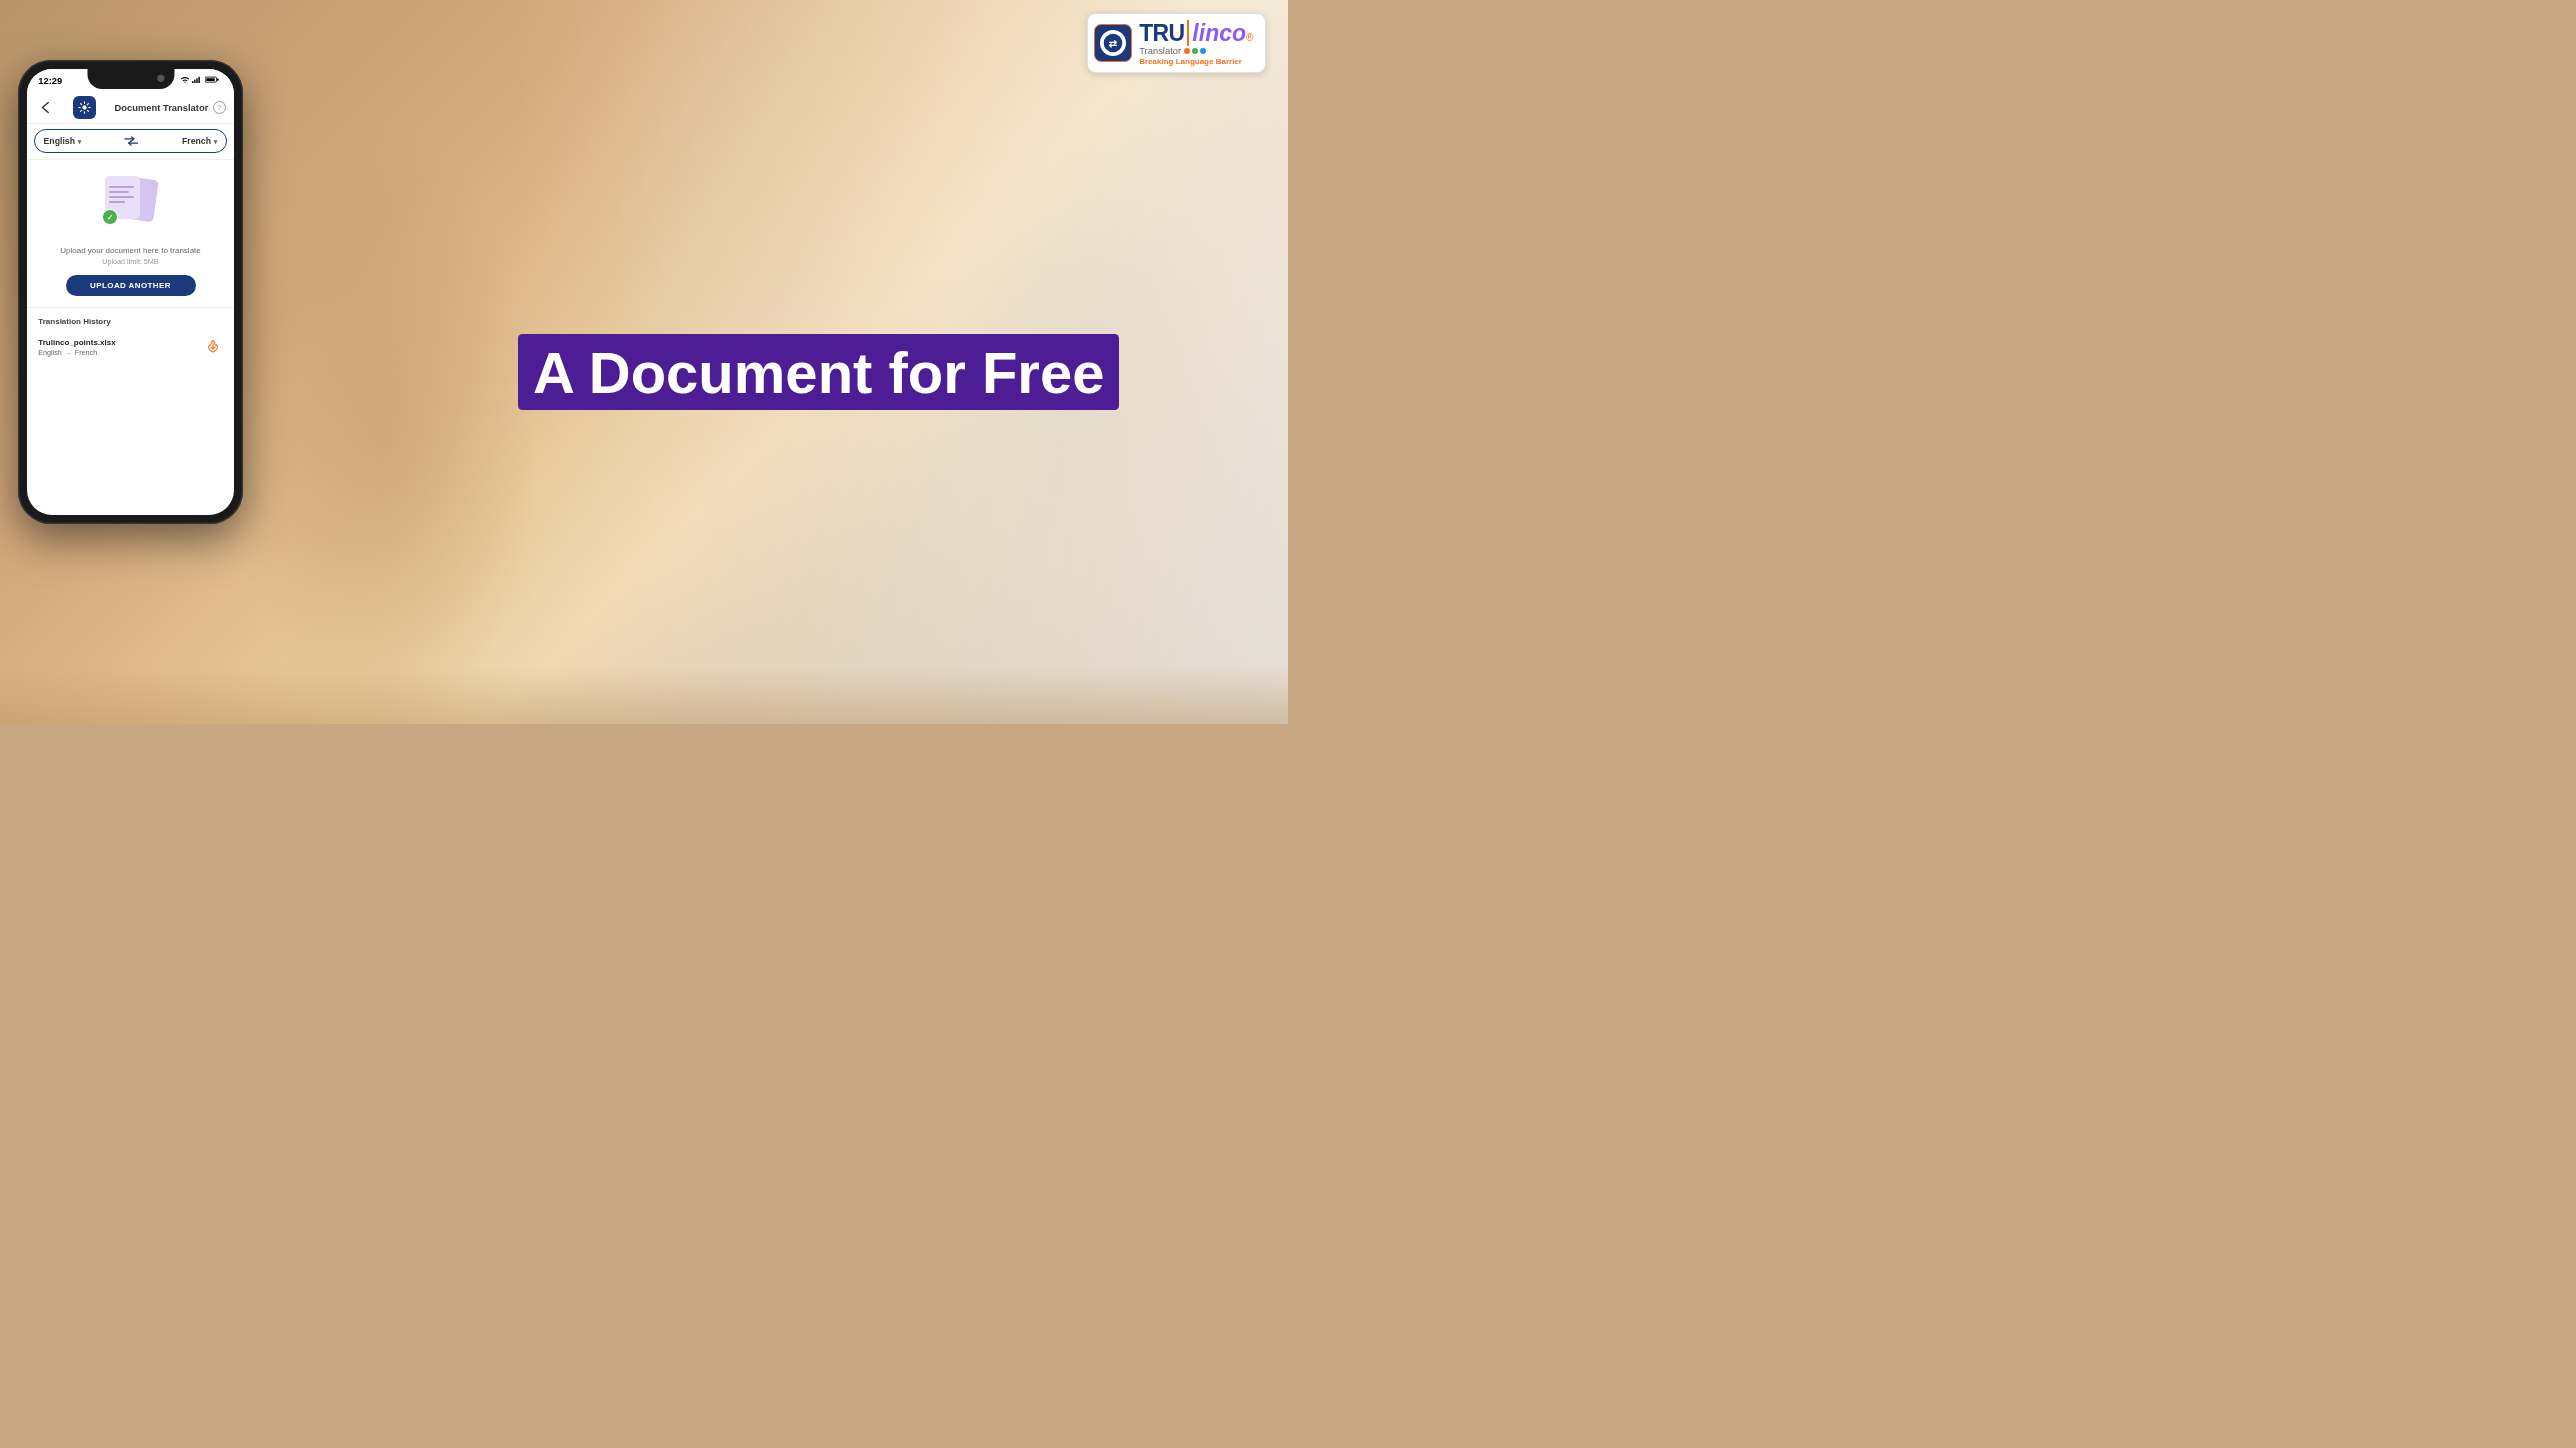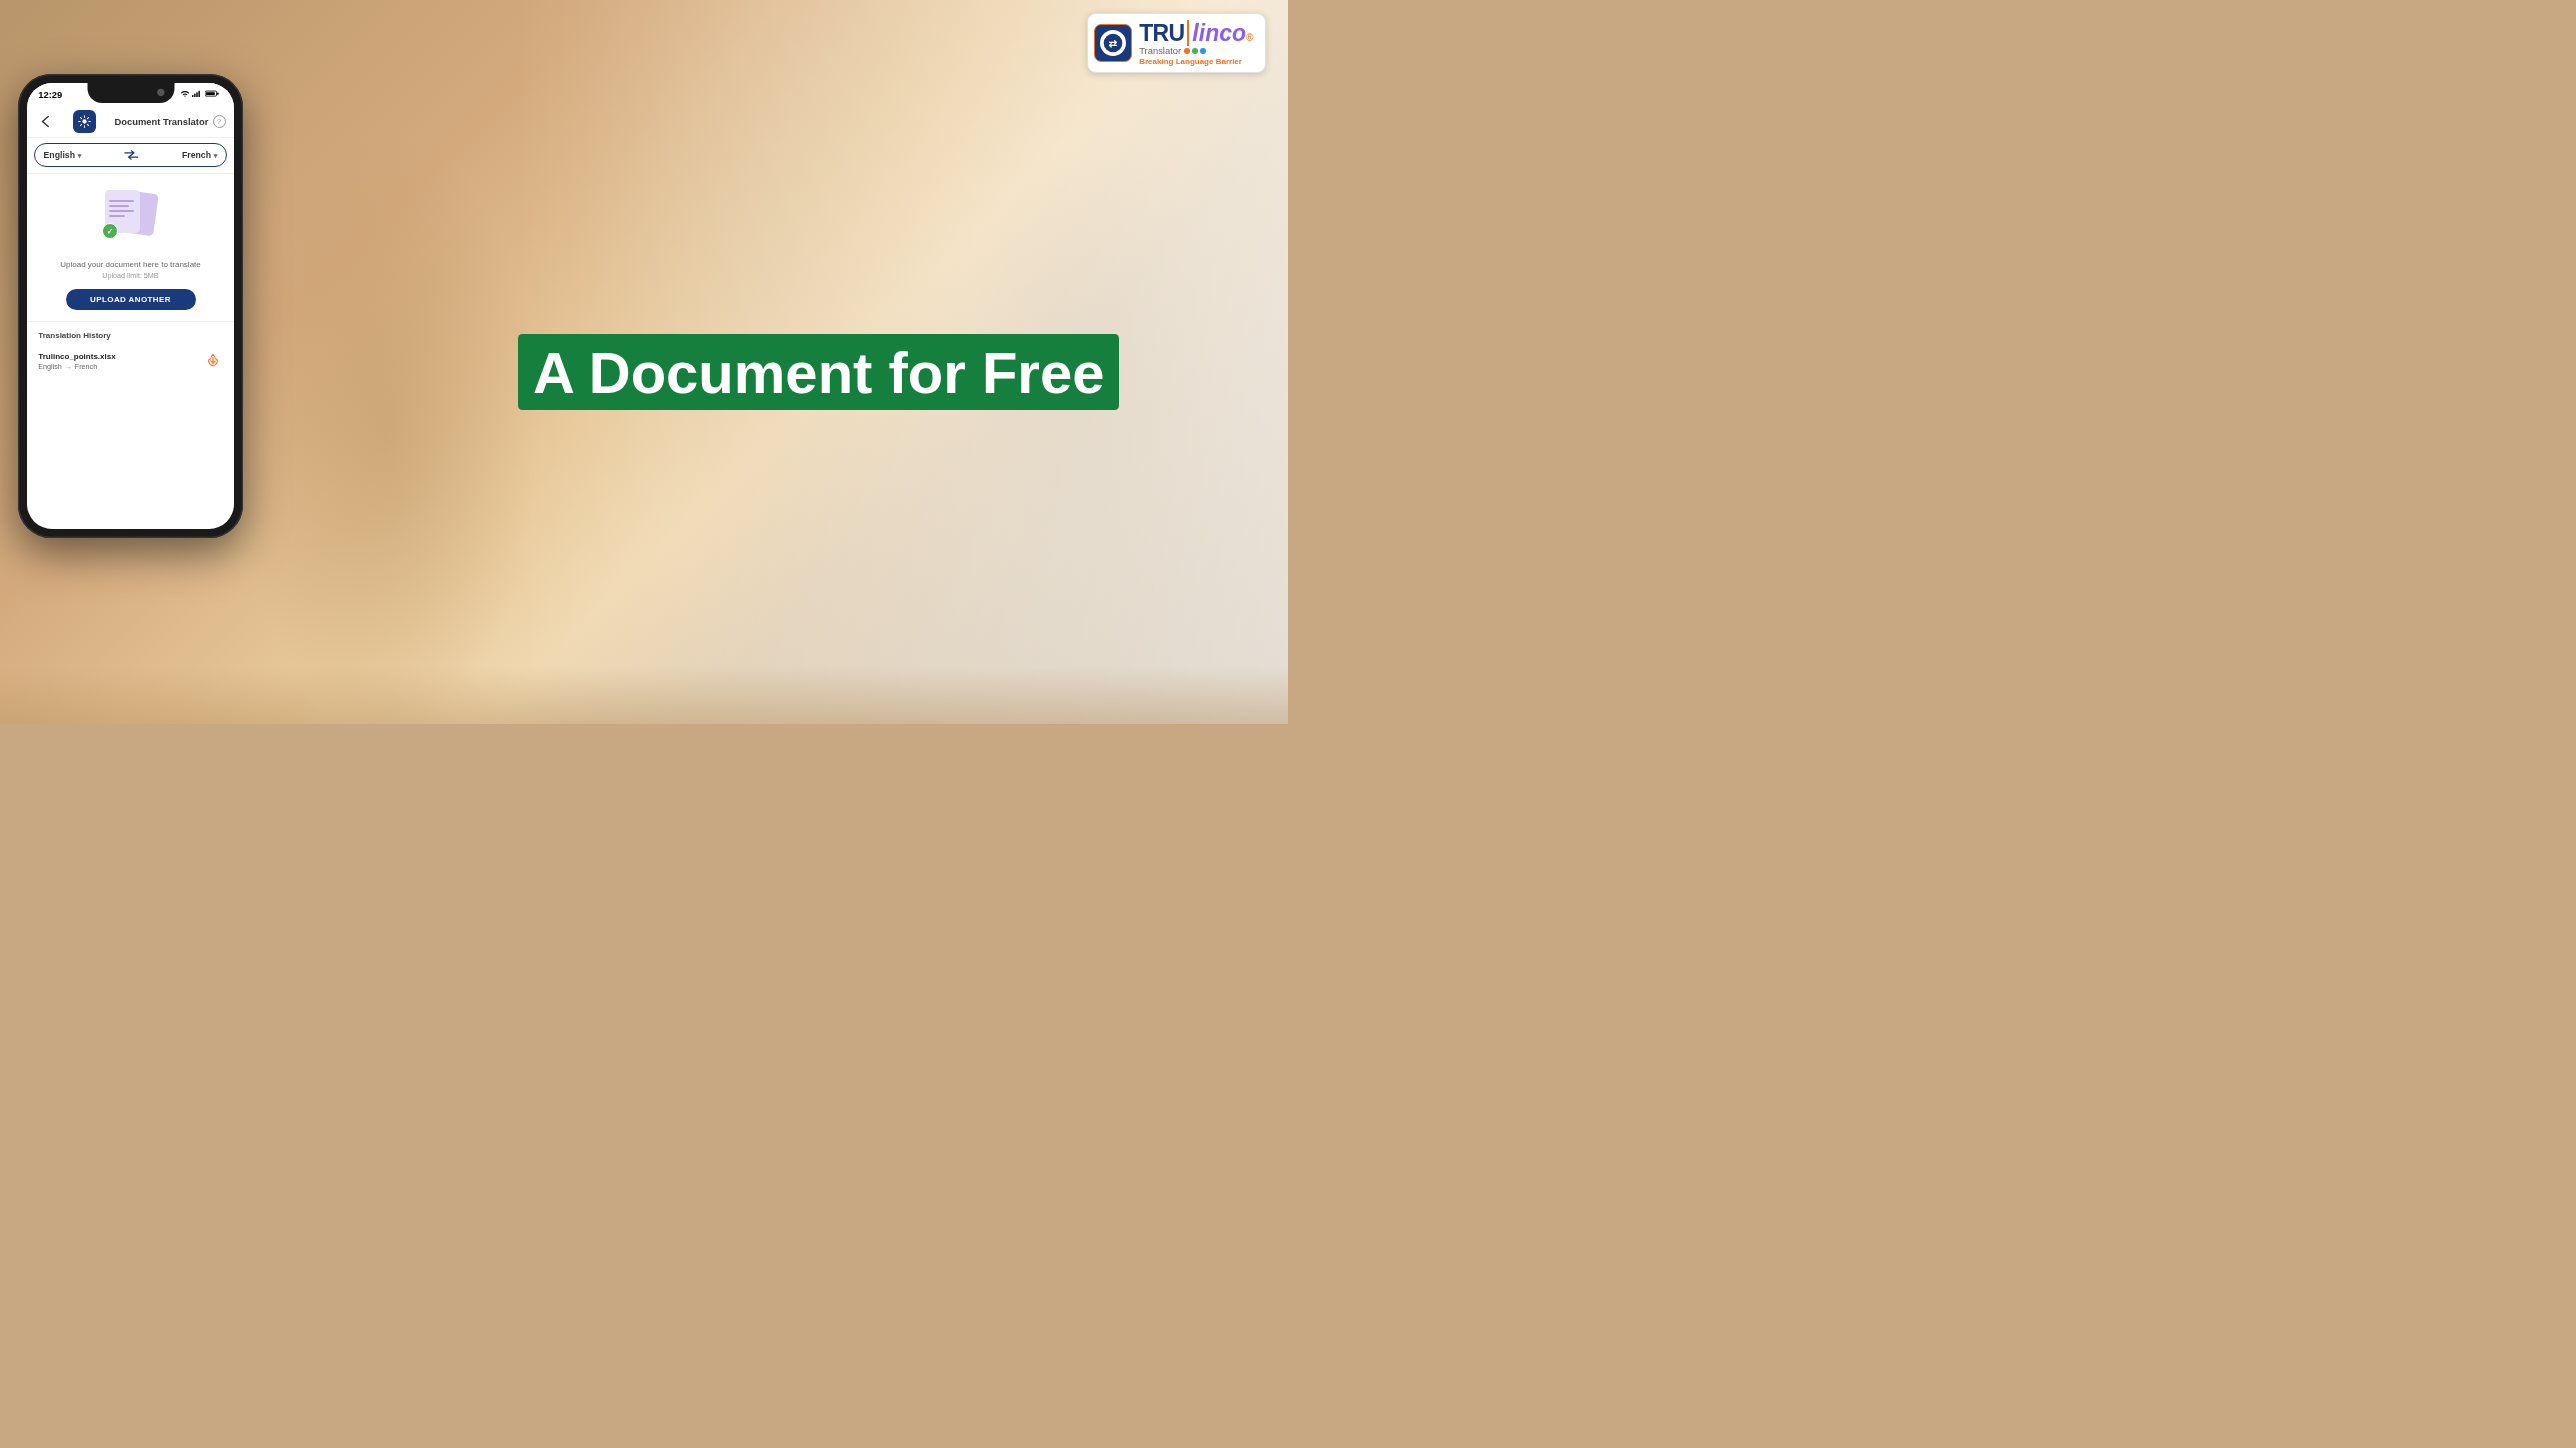--- a/index.html
+++ b/index.html
@@ -150,21 +150,21 @@
       font-size: 8px;
       color: #f47321;
       font-weight: 600;
       margin-top: 0.7px;
     }
 
     
     .phone-container {
       position: absolute;
       left: 18px;
-      top: 74px;
+      top: 60px;
       z-index: 5;
       width: 251px;
       height: 464px;
     }
 
     .phone-outer {
       width: 225px;
       height: 464px;
       background: #1a1a1a;
       border-radius: 33px;
@@ -441,21 +441,21 @@
     .headline-line2 {
       font-size: 64px;
       font-weight: 900;
       color: #1a3a7c;
       line-height: 1.0;
       display: block;
     }
 
     .headline-highlight {
       display: inline-block;
-      background: #15803d;
+      background: #4c1d95;
       color: white;
       font-size: 58px;
       font-weight: 900;
       padding: 4.3px 14.5px;
       border-radius: 4.3px;
       margin-top: 5.8px;
     }
 
     
     .bottom-fade {

